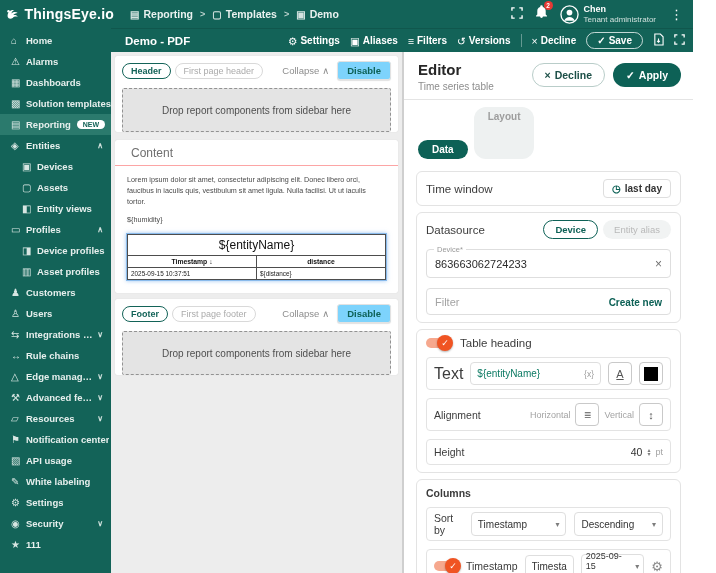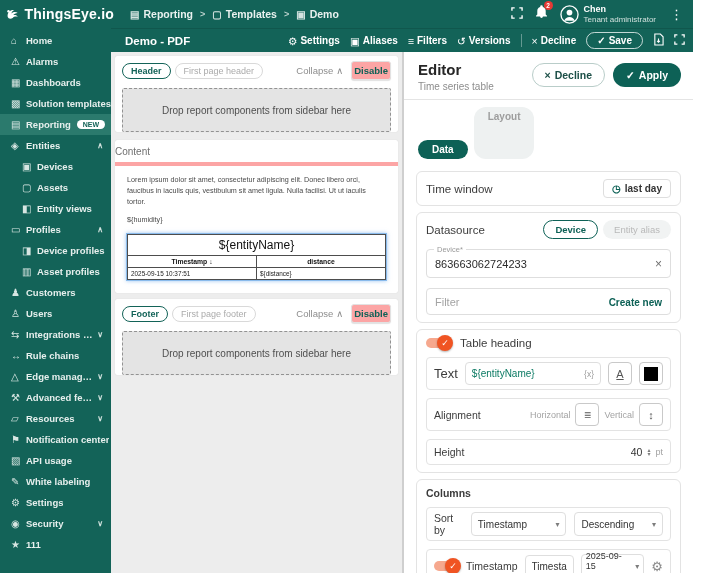--- a/index.html
+++ b/index.html
@@ -51,26 +51,26 @@
 
   .content-row { flex:1; display:flex; min-height:0; }
 
   
   .canvas { width:293px; flex:0 0 293px; background:#ededed; overflow:hidden; padding:4px 4px 0 4px; border-right:2px solid #cfcfcf; }
   .card-sec { background:#fff; border-radius:2px; margin-bottom:6px; box-shadow:0 0 1px rgba(0,0,0,.15); }
   .sec-bar { display:flex; align-items:center; padding:5px 7px 3px 7px; }
   .pill { border:1px solid #136358; color:#136358; font-size:9px; font-weight:bold; padding:2px 8px; border-radius:10px; background:#fff; }
   .pill.ghost { border:1px solid #d9d9d9; color:#ababab; margin-left:4px; font-weight:normal; }
   .sec-collapse { margin-left:auto; color:#8d8d8d; font-size:9.5px; display:flex; gap:3px; align-items:center; cursor:pointer; }
-  .sec-disable { margin-left:8px; border:1px solid #e2e2e2; border-radius:3px; background:#fca5a5; color:#0d6156;
-    font-size:9.5px; font-weight:bold; padding:3px 2px; cursor:pointer; box-shadow:0 1px 1px rgba(0,0,0,.12); }
+  .sec-disable { margin-left:8px; border:1px solid #e2e2e2; border-radius:3px; background:#7dd3fc; color:#0d6156;
+    font-size:9.5px; font-weight:bold; padding:3px 9px; cursor:pointer; box-shadow:0 1px 1px rgba(0,0,0,.12); }
   .dropzone { margin:5px 7px 8px 7px; height:44px; background:#e4e4e4; border:1.5px dashed #929292; border-radius:2px;
     display:flex; align-items:center; justify-content:center; color:#4f4f4f; font-size:10px; }
   .content-card { padding-bottom:10px; }
-  .content-label { font-size:10px; color:#6f6f6f; padding:6px 8px 5px 0; border-bottom:4px solid #fca5a5; }
+  .content-label { font-size:12px; color:#6f6f6f; padding:6px 8px 5px 16px; border-bottom:1px solid #fca5a5; }
   .lorem { font-size:7.2px; color:#4a4a4a; line-height:1.55; padding:8px 12px 0 12px; }
   .varline { font-size:7.2px; color:#4a4a4a; padding:8px 12px 0 12px; }
   .rep-table-wrap { margin:9px 11px 2px 11px; border:1.5px solid #8abbec; box-shadow:0 0 4px rgba(110,170,235,.65); }
   table.rep { width:100%; border-collapse:collapse; }
   table.rep td, table.rep th { border:1px solid #4d4d4d; }
   .rep-title { text-align:center; font-size:12px; font-weight:normal; padding:3px 0; color:#111; }
   .rep-head { font-size:6.8px; font-weight:bold; text-align:center; padding:2px 0; color:#111; }
   .rep-cell { font-size:6.4px; text-align:left; padding:2px 3px; color:#222; }
 
   
@@ -438,21 +438,21 @@
           </div>
 
           <div class="card">
             <div class="rowflex" style="gap:9px;">
               <span class="toggle">
                 <span class="thumb">✓</span>
               </span>
               <span class="lab13">Table heading</span>
             </div>
             <div class="rowbox" style="gap:7px;">
-              <span style="font-size:13px;color:#3c3c3c;">Text</span>
+              <span style="font-size:16px;color:#3c3c3c;">Text</span>
               <span class="in-box" style="flex:1;">
                 <span style="font-size:10px;color:#0b7a63;">${entityName}</span>
                 <span style="margin-left:auto;font-size:8.5px;color:#9d9d9d;">{x}</span>
               </span>
               <span class="sqbtn">
                 <span style="font-size:11px;color:#555;text-decoration:underline;">A</span>
               </span>
               <span class="sqbtn">
                 <span class="swatch"></span>
               </span>

